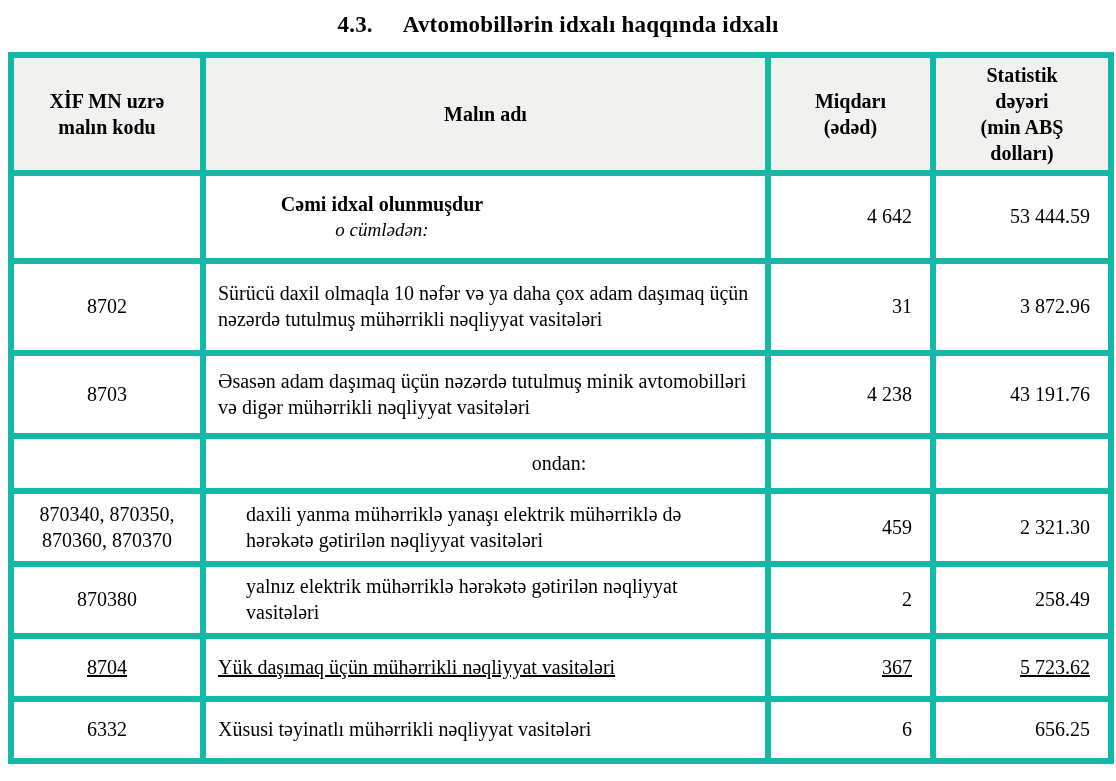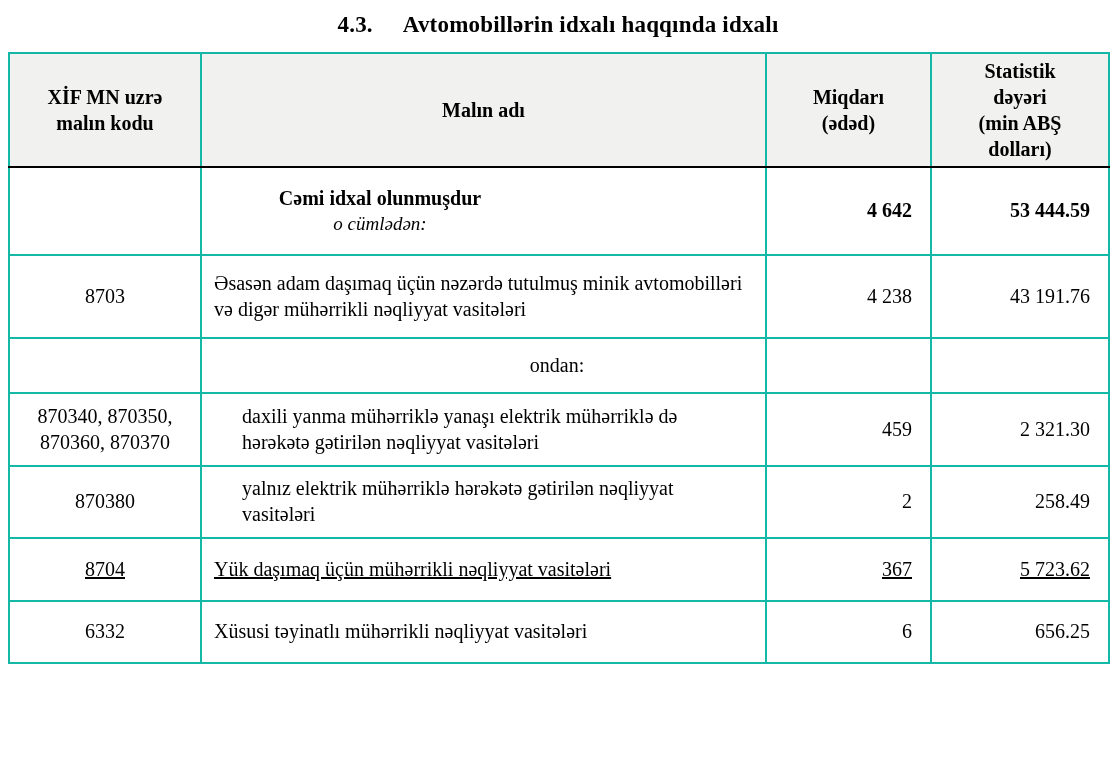--- a/index.html
+++ b/index.html
@@ -5,36 +5,36 @@
   * { margin:0; padding:0; box-sizing:border-box; }
   html,body { width:1116px; height:781px; background:#ffffff; overflow:hidden;
               font-family:"Liberation Serif", serif; color:#000000; }
 
   .page-title { padding-top:12px; text-align:center; font-size:23px; font-weight:bold;
                 letter-spacing:.2px; height:52px; }
   .page-title .tnum { margin-right:30px; }
 
   table.data-table { border-collapse:collapse; table-layout:fixed;
                      margin-left:8px; width:1100px; border:2px solid #000; }
-  td, th { border:2px solid #14b8a6; vertical-align:middle; font-size:20px;
+  td, th { border:6px solid #14b8a6; vertical-align:middle; font-size:20px;
            line-height:1.28; padding:4px 8px; overflow:hidden; }
 
   thead th { background:#f1f1ef; font-weight:bold; text-align:center;
              white-space:pre-line; border-bottom:2px solid #000; line-height:1.3; }
 
   td.code  { text-align:center; }
   td.qty, td.value { text-align:right; padding-right:18px; }
 
   tr.row-normal    td.name { text-align:left; padding-left:12px; }
   tr.row-indent    td.name { text-align:left; padding-left:40px; padding-right:40px; }
   tr.row-total     td.name { text-align:center; padding-right:215px; }
   tr.row-subheader td.name { text-align:center; padding-left:155px; }
 
   tr.row-total .name-main { font-weight:bold; }
-  tr.row-total td.qty, tr.row-total td.value { font-weight:bold; }
+  tr.row-total td.qty, tr.row-total td.value { font-weight:normal; }
   .name-note { font-style:italic; font-size:19px; }
   .name-note:empty { display:none; }
 </style>
 </head>
 <body>
 
 <div class="page-title">
   <span class="tnum">4.3.</span><span>Avtomobillərin idxalı haqqında idxalı</span>
 </div>
 
@@ -60,20 +60,29 @@
   </thead>
   <tbody id="table-body">
       <tr class="row-total" style="height: 88px;">
     <td class="code"></td>
     <td class="name">
       <div class="name-main">Cəmi idxal olunmuşdur</div>
       <div class="name-note">o cümlədən:</div>
     </td>
     <td class="qty">4 642</td>
     <td class="value">53 444.59</td>
+  </tr>
+      <tr class="row-normal" style="height: 92px;">
+    <td class="code">8702</td>
+    <td class="name">
+      <div class="name-main">Sürücü daxil olmaqla 10 nəfər və ya daha çox adam daşımaq üçün nəzərdə tutulmuş mühərrikli nəqliyyat vasitələri</div>
+
+    </td>
+    <td class="qty">31</td>
+    <td class="value">3 872.96</td>
   </tr>
       <tr class="row-normal" style="height: 83px;">
     <td class="code">8703</td>
     <td class="name">
       <div class="name-main">Əsasən adam daşımaq üçün nəzərdə tutulmuş minik avtomobilləri və digər mühərrikli nəqliyyat vasitələri</div>
 
     </td>
     <td class="qty">4 238</td>
     <td class="value">43 191.76</td>
   </tr>

